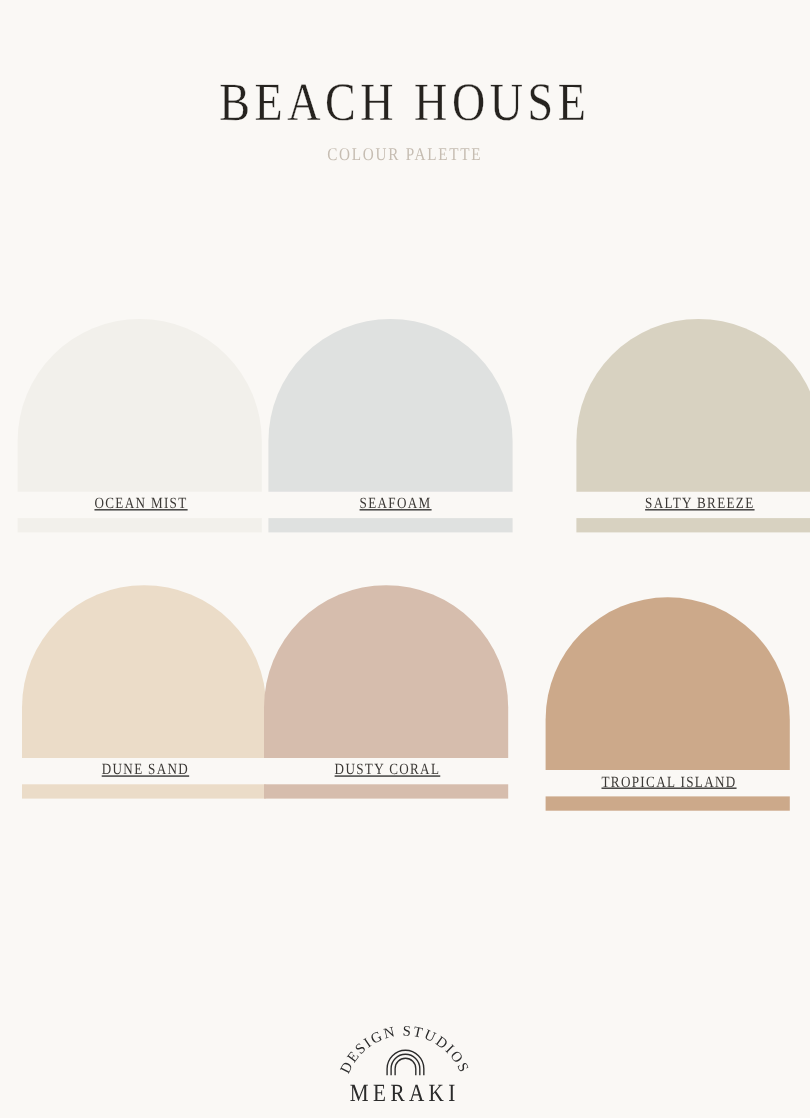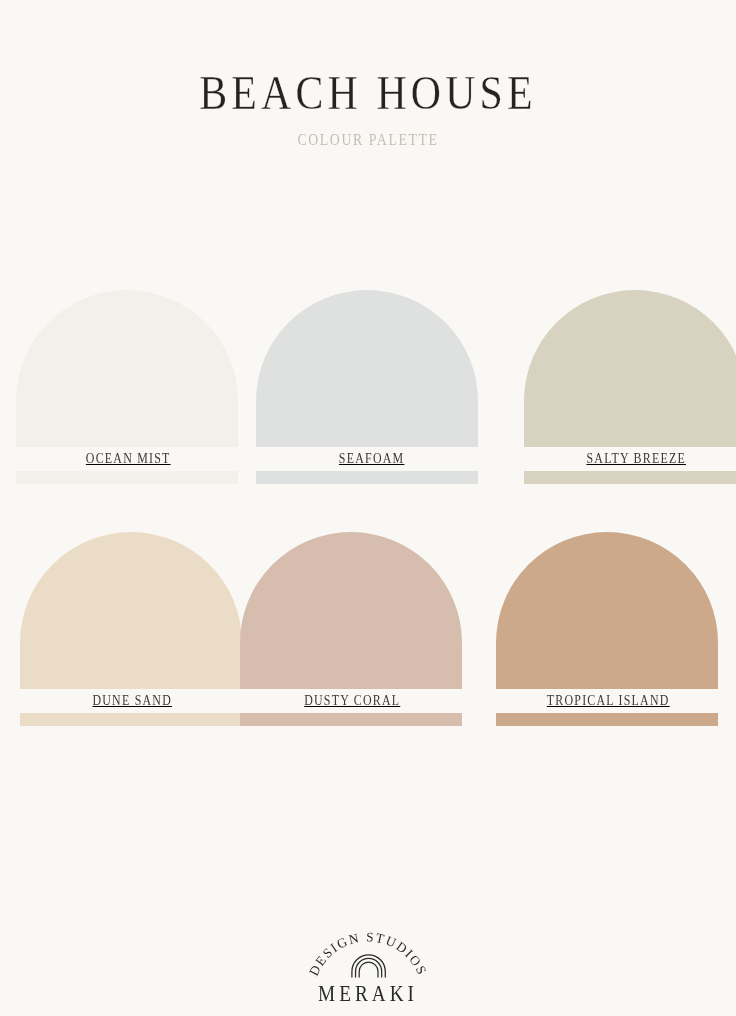--- a/index.html
+++ b/index.html
@@ -55,21 +55,21 @@
   <div class="subtitle" style="color: rgb(198, 189, 178);">COLOUR PALETTE</div>
 
   <div class="grid">
 
     <div class="card" style="left:0px;top:0px">
       <div class="arch" style="background-color: rgb(242, 240, 235);"></div>
       <div class="label" style="color: rgb(59, 56, 53);">OCEAN MIST</div>
       <div class="bar" style="background-color: rgb(242, 240, 235);"></div>
     </div>
 
-    <div class="card" style="left:240px;top:0px">
+    <div class="card" style="left:228px;top:0px">
       <div class="arch" style="background-color: rgb(223, 225, 224);"></div>
       <div class="label nudge-right" style="color: rgb(59, 56, 53);">SEAFOAM</div>
       <div class="bar" style="background-color: rgb(223, 225, 224);"></div>
     </div>
 
     <div class="card" style="left:508px;top:0px">
       <div class="arch" style="background-color: rgb(216, 210, 193);"></div>
       <div class="label" style="color: rgb(59, 56, 53);">SALTY BREEZE</div>
       <div class="bar" style="background-color: rgb(216, 210, 193);"></div>
     </div>
@@ -79,21 +79,21 @@
       <div class="label" style="color: rgb(59, 56, 53);">DUNE SAND</div>
       <div class="bar" style="background-color: rgb(235, 220, 200);"></div>
     </div>
 
     <div class="card" style="left:224px;top:242px">
       <div class="arch" style="background-color: rgb(214, 189, 173);"></div>
       <div class="label" style="color: rgb(59, 56, 53);">DUSTY CORAL</div>
       <div class="bar" style="background-color: rgb(214, 189, 173);"></div>
     </div>
 
-    <div class="card" style="left:480px;top:242px">
+    <div class="card" style="left:480px;top:253px">
       <div class="arch" style="background-color: rgb(204, 169, 138);"></div>
       <div class="label" style="color: rgb(59, 56, 53);">TROPICAL ISLAND</div>
       <div class="bar" style="background-color: rgb(204, 169, 138);"></div>
     </div>
 
   </div>
 
   <div class="logo">
     <svg width="160" height="95" viewBox="288 925 160 95">
       <defs>

